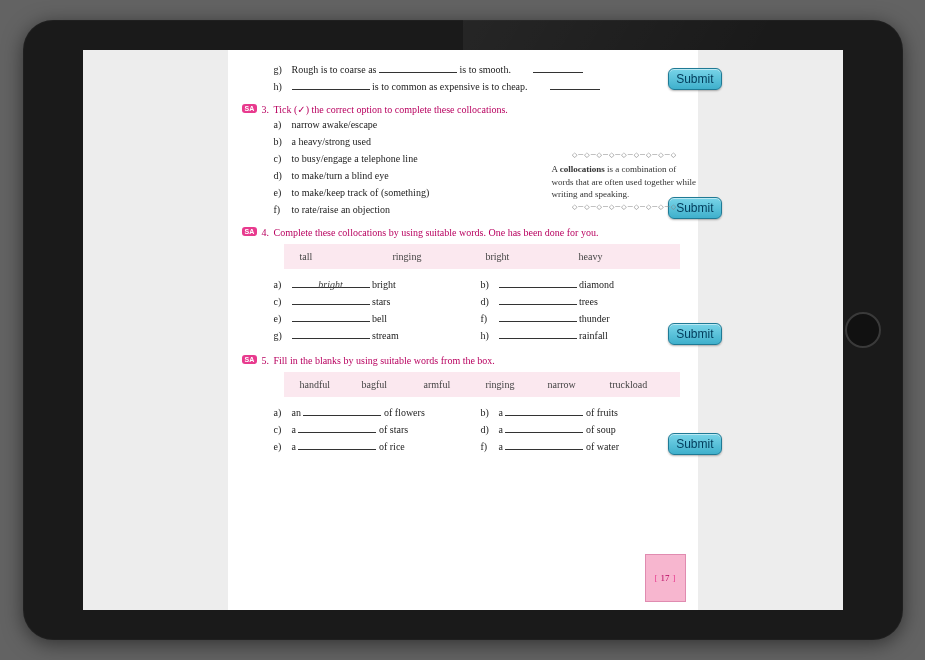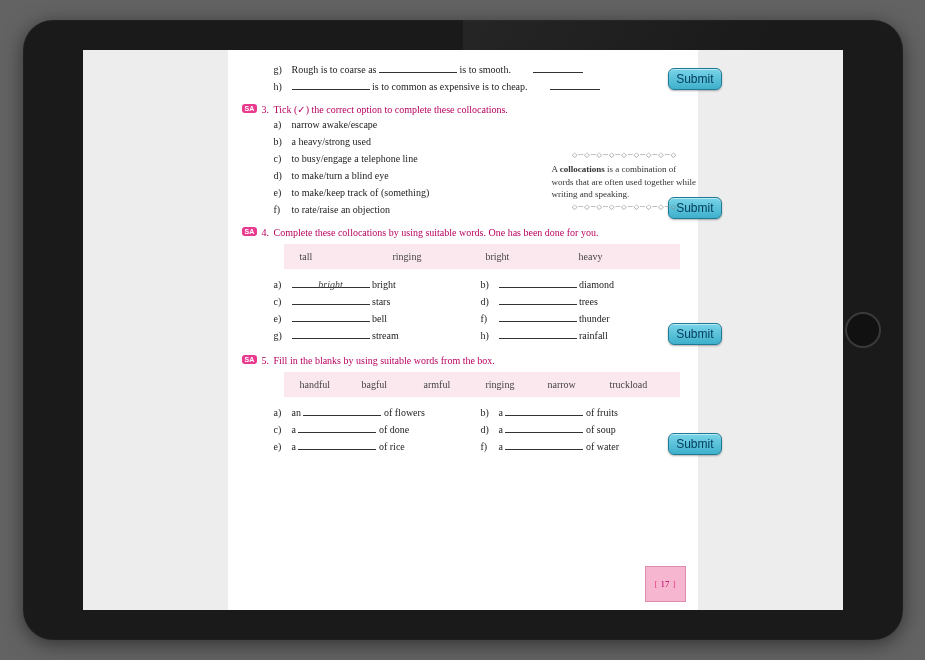--- a/index.html
+++ b/index.html
@@ -133,21 +133,21 @@
   .two-col .col { flex: 1; }
   .two-col .line2 { padding-left: 18px; position: relative; margin: 2px 0; line-height: 1.5; }
   .two-col .line2 .lbl { position: absolute; left: 0; }
   .page-no {
     position: absolute;
     bottom: 8px;
     right: 12px;
     background: #f7b6cf;
     color: #b8005f;
     font-size: 9px;
-    padding: 12px 6px;
+    padding: 18px 6px;
     border: 1px solid #e08bb0;
   }
   .page-no .bar { color: #e83a8e; margin: 0 3px; }
   .grey-left, .grey-right {
     position: absolute;
     top: 0; bottom: 0; width: 145px;
     background: #ededed;
   }
   .grey-left { left: 0; }
   .grey-right { right: 0; }
@@ -238,21 +238,21 @@
           <div class="cell">armful</div>
           <div class="cell">ringing</div>
           <div class="cell">narrow</div>
           <div class="cell">truckload</div>
         </div>
       </div>
       <div style="position:relative;">
         <div class="two-col">
           <div class="col">
             <div class="line2"><span class="lbl">a)</span><span>an</span> <span class="blank"></span> <span>of flowers</span></div>
-            <div class="line2"><span class="lbl">c)</span><span>a</span> <span class="blank"></span> <span>of done</span></div>
+            <div class="line2"><span class="lbl">c)</span><span>a</span> <span class="blank"></span> <span>of stars</span></div>
             <div class="line2"><span class="lbl">e)</span><span>a</span> <span class="blank"></span> <span>of rice</span></div>
           </div>
           <div class="col">
             <div class="line2"><span class="lbl">b)</span><span>a</span> <span class="blank"></span> <span>of fruits</span></div>
             <div class="line2"><span class="lbl">d)</span><span>a</span> <span class="blank"></span> <span>of soup</span></div>
             <div class="line2"><span class="lbl">f)</span><span>a</span> <span class="blank"></span> <span>of water</span></div>
           </div>
         </div>
         <div class="submit-btn" style="top:30px;">Submit</div>
       </div>

